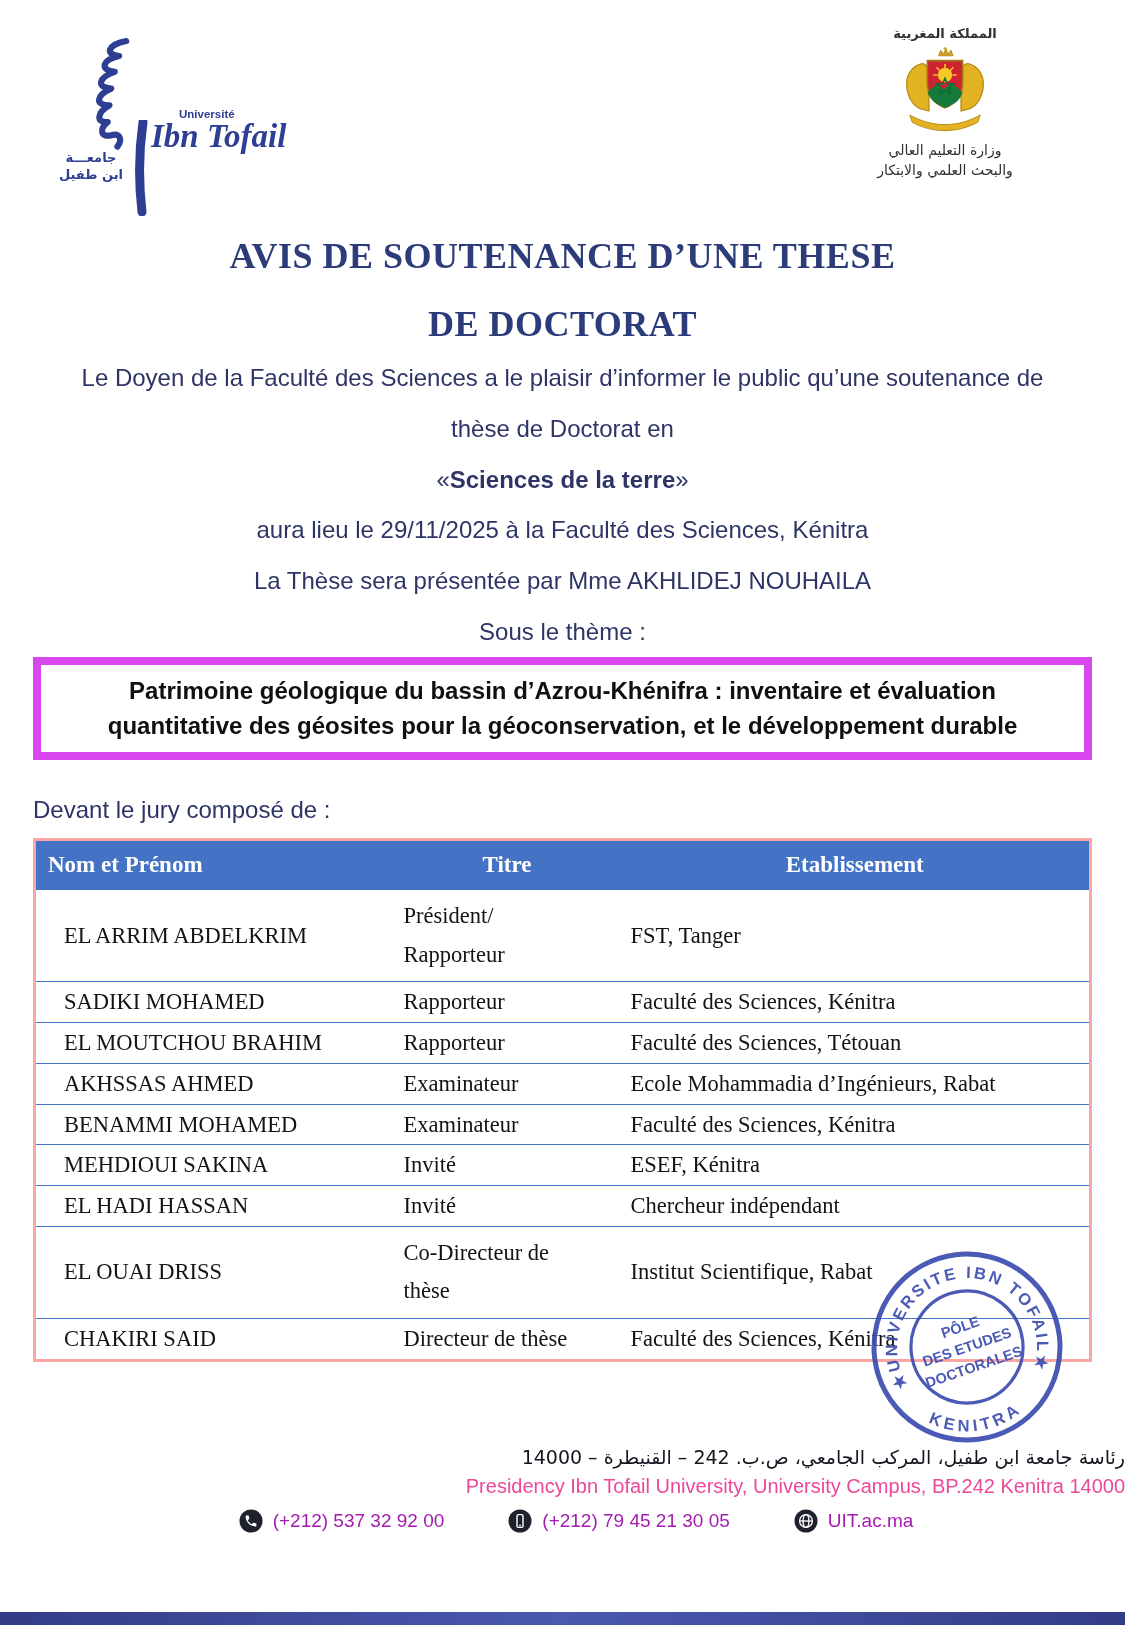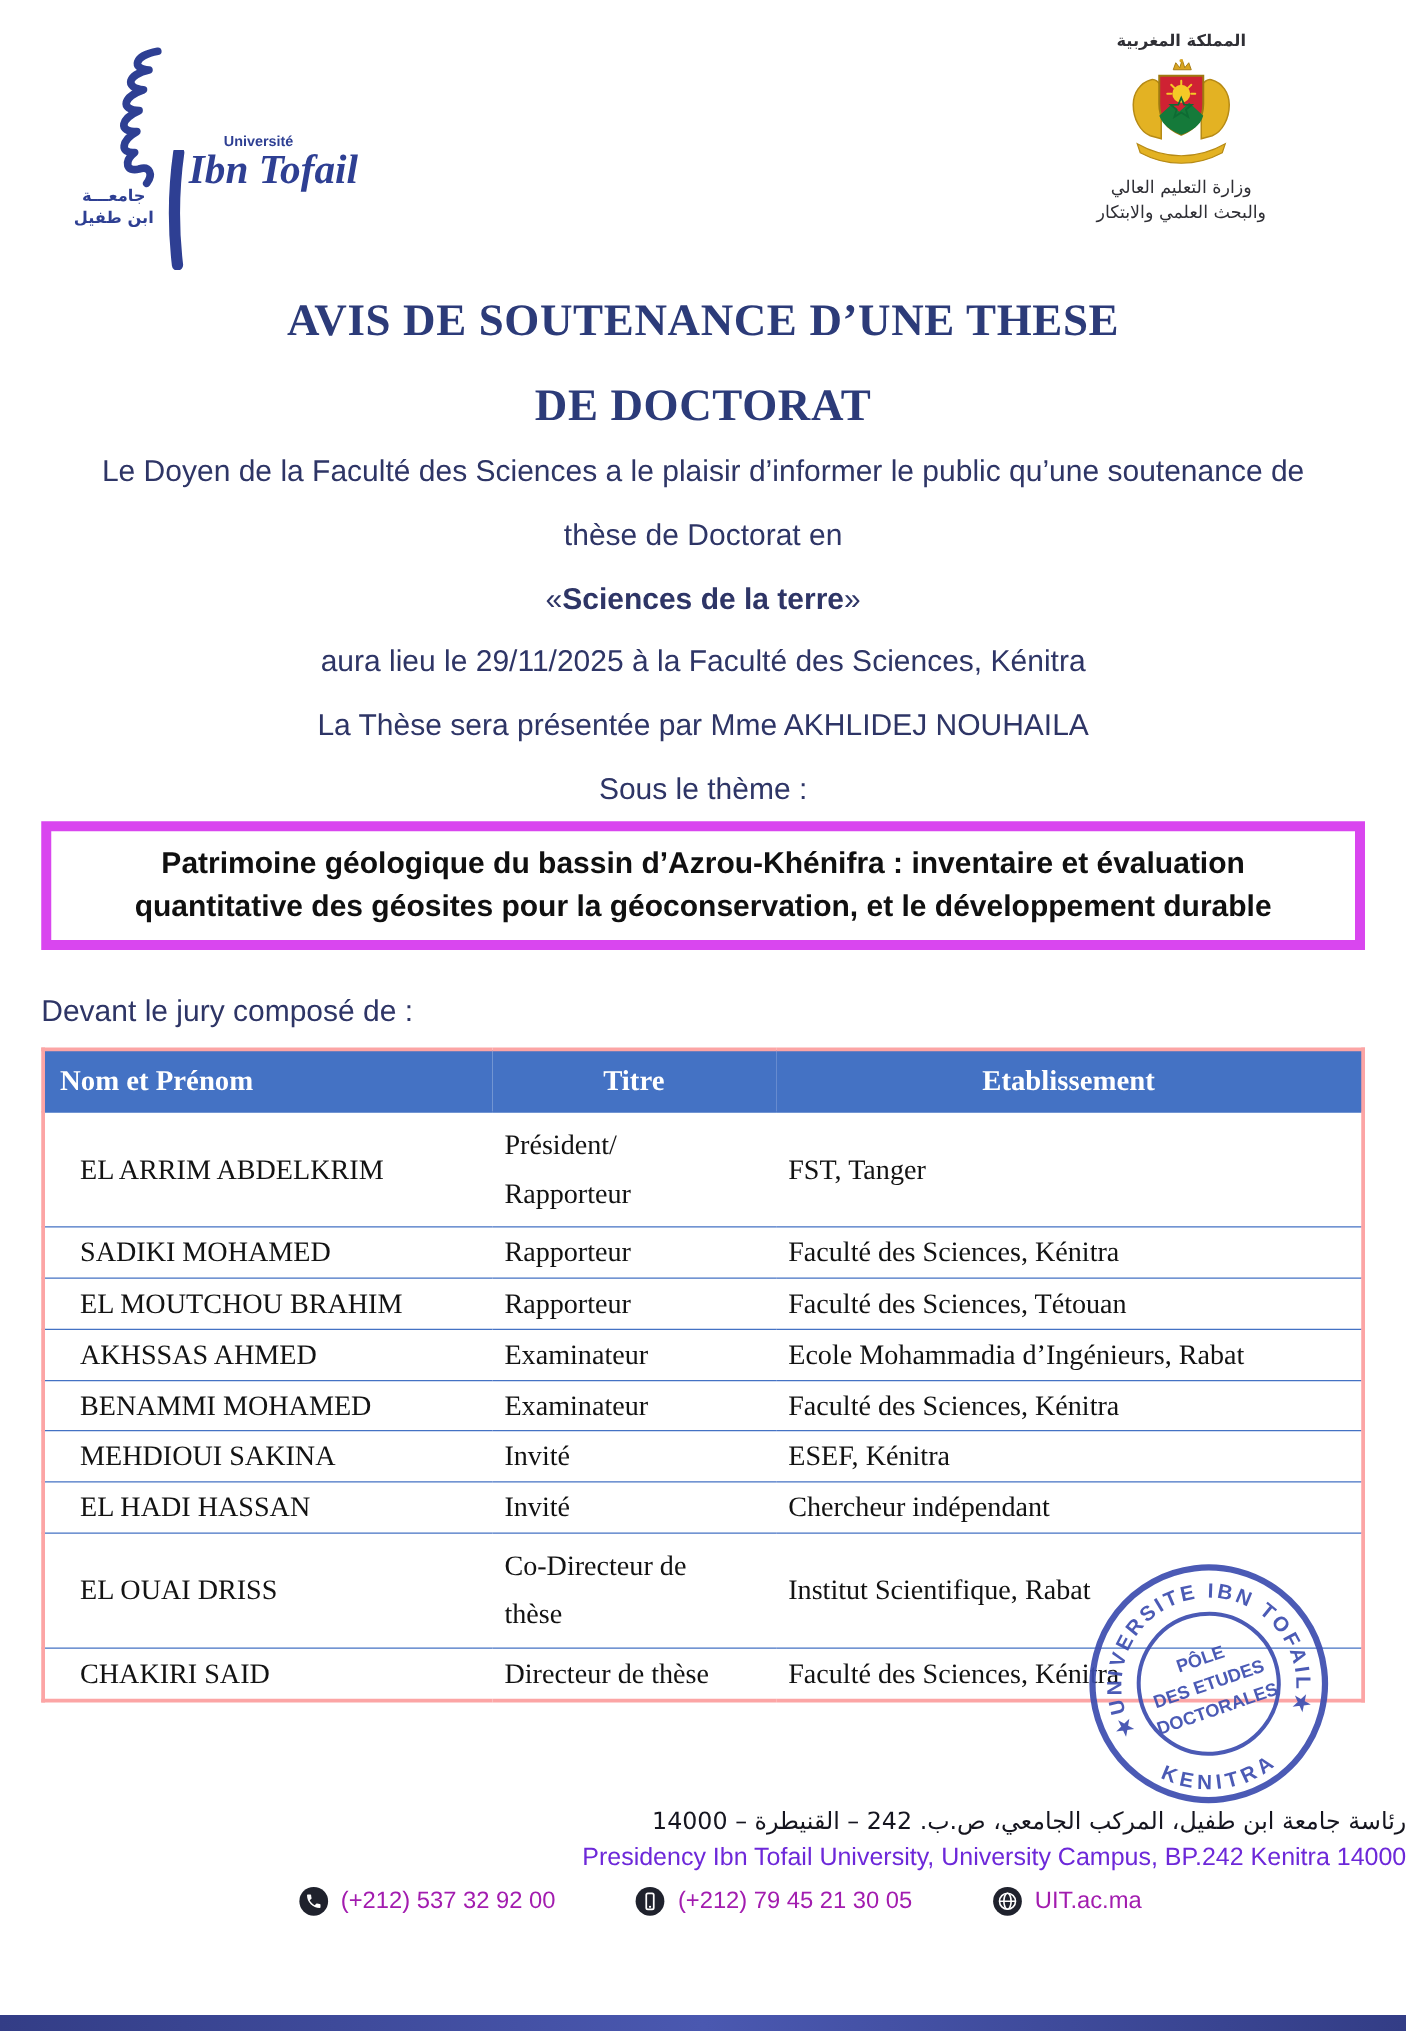--- a/index.html
+++ b/index.html
@@ -49,21 +49,21 @@
   table.jury th.first { text-align:left; }
   table.jury td { border-top:1.6px solid #4472c4; padding:7px 10px; vertical-align:middle; line-height:1.15; }
   table.jury td.name-cell { padding-left:28px; }
   td.pre { white-space:pre-line; }
   tr.tall td.pre { line-height:1.7; }
   
   .stamp { position:absolute; left:866px; top:1246px; transform:rotate(-7deg); opacity:0.92; }
   
   .footer { position:absolute; top:1446px; left:0; right:0; text-align:right; color:#23262f;margin-left:27px; }
   .addr-ar { font-family:"DejaVu Sans", sans-serif; font-size:19px; color:#15151f; direction:rtl; }
-  .addr-en { font-size:20px; margin-top:7px; color:#6d28d9; }
+  .addr-en { font-size:20px; margin-top:7px; color:#ec4899; }
   .contacts { margin-top:11px; display:flex; justify-content:center; gap:64px;
     font-size:19px; color:#a21caf; align-items:center; }
   .contact { display:flex; align-items:center; gap:10px; }
   .bottom-bar { position:absolute; left:0; right:0; bottom:0; height:13px;
     background:linear-gradient(90deg,#333d86,#4a58b0 50%,#333d86); }
 </style>
 </head>
 <body>
 
 <div class="page">

